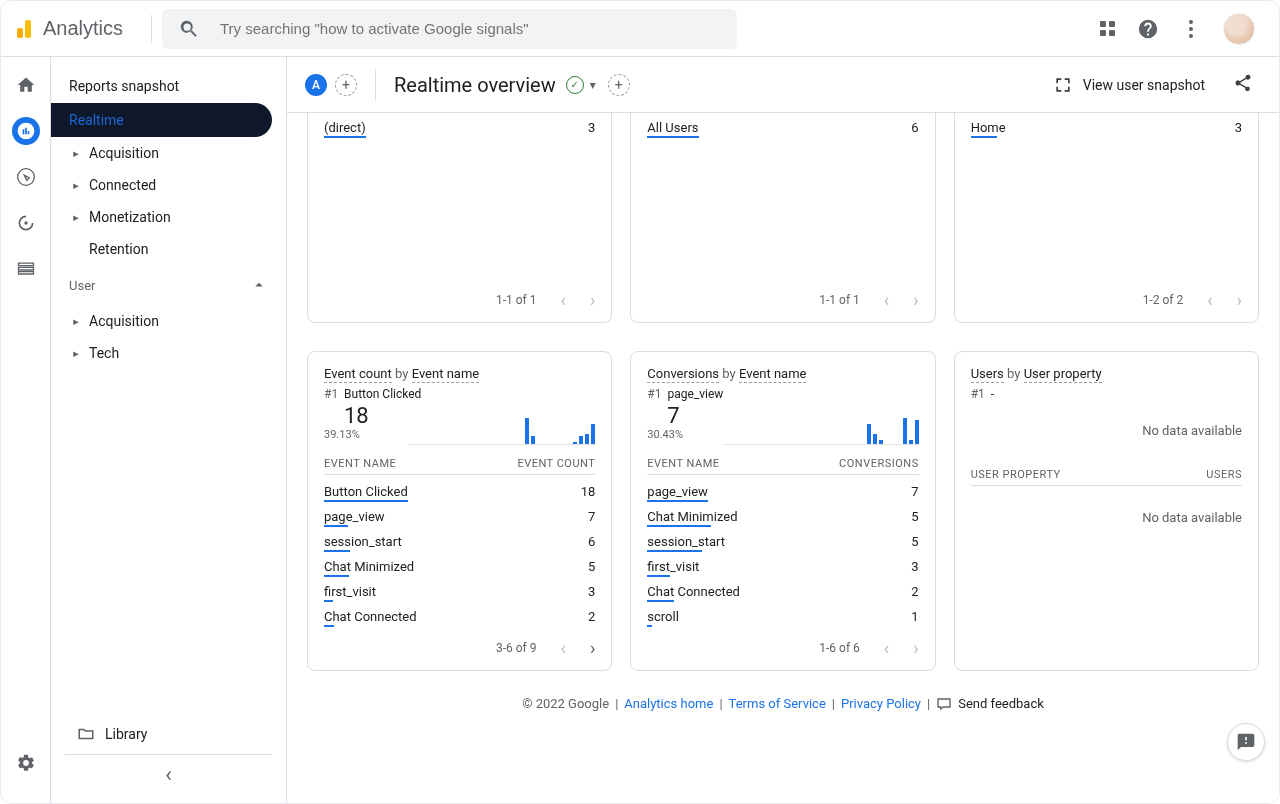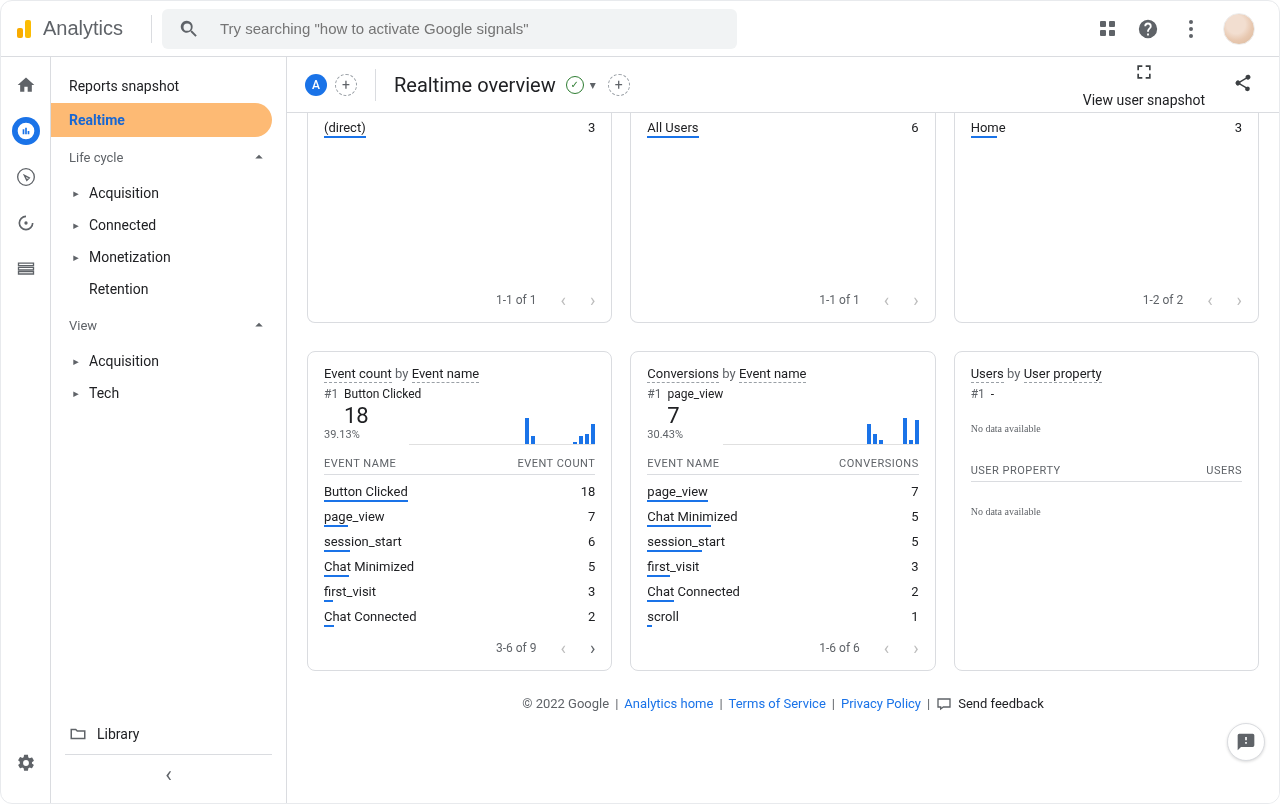--- a/index.html
+++ b/index.html
@@ -46,41 +46,41 @@
   .app{display:flex;height:calc(100% - 56px);}
   .rail{width:50px;border-right:1px solid var(--grey-border);display:flex;flex-direction:column;align-items:center;padding-top:14px;gap:18px;}
   .rail-item{width:28px;height:28px;display:flex;align-items:center;justify-content:center;border-radius:50%;cursor:pointer;}
   .rail-item.active{background:var(--google-blue);}
   .rail-item.active svg{fill:#fff;}
   .rail-item svg{width:20px;height:20px;fill:var(--grey-icon);}
   .rail-bottom{margin-top:auto;margin-bottom:26px;}
 
   .sidebar{width:236px;border-right:1px solid var(--grey-border);padding:12px 0;position:relative;}
   .sb-link{display:flex;align-items:center;height:34px;padding:0 18px;color:#202124;font-size:14px;cursor:pointer;border-radius:0 20px 20px 0;margin-right:14px;}
-  .sb-link.active{background:#fdba74;color:var(--google-blue-dark);font-weight:700;}
+  .sb-link.active{background:#0f172a;color:var(--google-blue-dark);font-weight:400;}
   .sb-section{display:flex;align-items:center;justify-content:space-between;height:40px;padding:0 18px;color:var(--grey-text);font-size:13px;cursor:pointer;}
   .sb-section svg{width:18px;height:18px;fill:var(--grey-icon);}
   .sb-sub{display:flex;align-items:center;height:32px;padding-left:18px;font-size:14px;cursor:pointer;color:#202124;}
   .sb-sub .caret{width:14px;display:inline-flex;justify-content:center;margin-right:6px;color:#5f6368;font-size:11px;}
-  .library{position:absolute;bottom:60px;left:18px;display:flex;align-items:center;gap:10px;color:#202124;font-size:14px;margin-top:9px;}
+  .library{position:absolute;bottom:60px;left:26px;display:flex;align-items:center;gap:10px;color:#202124;font-size:14px;margin-top:9px;}
   .library-divider{position:absolute;bottom:48px;left:14px;right:14px;border-top:1px solid var(--grey-border);}
   .collapse{position:absolute;bottom:16px;left:50%;transform:translateX(-50%);font-size:22px;color:var(--grey-icon);cursor:pointer;}
 
   .main{flex:1;display:flex;flex-direction:column;background:#fff;}
   .titlebar{height:56px;border-bottom:1px solid var(--grey-border);display:flex;align-items:center;padding:0 18px;}
   .tb-left{display:flex;align-items:center;gap:8px;}
   .chip-a{width:22px;height:22px;border-radius:50%;background:var(--google-blue);color:#fff;display:flex;align-items:center;justify-content:center;font-size:12px;font-weight:500;}
   .chip-plus{width:22px;height:22px;border-radius:50%;border:1px dashed #9aa0a6;color:#5f6368;display:flex;align-items:center;justify-content:center;font-size:14px;cursor:pointer;}
   .tb-div{width:1px;height:32px;background:var(--grey-border);margin:0 18px;}
   .page-title{font-size:20px;color:#202124;}
   .status-chip{display:flex;align-items:center;gap:2px;margin-left:10px;}
   .status-circle{width:18px;height:18px;border:1.5px solid #2e7d32;border-radius:50%;display:flex;align-items:center;justify-content:center;color:#2e7d32;font-size:10px;}
   .caret-down{font-size:12px;color:var(--grey-icon);padding:0 4px;}
   .tb-right{margin-left:auto;display:flex;align-items:center;gap:14px;padding-right:4px;}
-  .snapshot-btn{display:flex;align-items:center;gap:10px;padding:6px 10px;font-size:14px;color:#202124;cursor:pointer;flex-direction:column;}
+  .snapshot-btn{display:flex;align-items:center;gap:10px;padding:6px 10px;font-size:14px;color:#202124;cursor:pointer;}
   .snapshot-btn svg, .share-btn svg{width:20px;height:20px;fill:#3c4043;}
   .share-btn{cursor:pointer;padding:4px;}
 
   .content{flex:1;overflow:auto;padding:0 20px 20px 20px;}
   .grid{display:grid;grid-template-columns:repeat(3,minmax(0,1fr));gap:18px;}
   .card{border:1px solid var(--grey-border);border-radius:8px;background:var(--card-bg);padding:14px 16px 6px 16px;display:flex;flex-direction:column;min-height:200px;}
   .grid.top .card{border-top:none;border-top-left-radius:0;border-top-right-radius:0;padding-top:2px;min-height:210px;}
   .card-title{font-size:13px;color:#202124;margin-bottom:6px;}
   .card-title .dotted{border-bottom:1px dashed #9aa0a6;padding-bottom:1px;}
   .card-title .muted{color:var(--grey-text);}
@@ -92,21 +92,21 @@
   .spark{flex:1;height:36px;position:relative;display:flex;align-items:flex-end;gap:2px;justify-content:flex-end;margin-left:40px;border-bottom:1px solid #e0e0e0;}
   .spark span{display:block;width:4px;background:var(--google-blue);}
   .tbl-head{display:flex;justify-content:space-between;color:var(--grey-text);font-size:11px;letter-spacing:.5px;margin:10px 0 4px 0;text-transform:uppercase;}
   .tbl-divider{height:1px;background:var(--grey-border);margin-bottom:4px;}
   .row{display:flex;justify-content:space-between;font-size:13px;padding:5px 0;}
   .row .label{position:relative;}
   .row .uline{position:absolute;left:0;bottom:-3px;height:2px;background:var(--google-blue);}
   .pager{margin-top:auto;display:flex;justify-content:flex-end;align-items:center;gap:24px;color:var(--grey-text);font-size:12px;padding:8px 0 6px 0;}
   .pager .arrow{font-size:18px;color:#bdbdbd;cursor:pointer;user-select:none;}
   .pager .arrow.enabled{color:#5f6368;}
-  .nodata{text-align:left;color:var(--grey-text);font-size:10px;padding:20px 0;font-family:Liberation Serif, serif;}
+  .nodata{text-align:right;color:var(--grey-text);font-size:13px;padding:20px 0;}
 
   .footer{display:flex;justify-content:center;align-items:center;gap:6px;color:var(--grey-text);font-size:13px;padding-top:24px;text-align:right;}
   .footer a{color:var(--link);text-decoration:none;}
   .footer .fb{display:inline-flex;align-items:center;gap:6px;color:#202124;}
 
   .fab{position:absolute;right:14px;bottom:42px;width:38px;height:38px;border-radius:50%;background:#fff;border:1px solid var(--grey-border);box-shadow:0 1px 3px rgba(0,0,0,.15);display:flex;align-items:center;justify-content:center;cursor:pointer;}
   .fab svg{width:20px;height:20px;fill:var(--grey-icon);}
 </style>
 </head>
 <body>
@@ -180,47 +180,41 @@
         <svg viewBox="0 0 24 24">
           <path d="M19.14 12.94a7.49 7.49 0 0 0 .05-.94 7.49 7.49 0 0 0-.05-.94l2.03-1.58a.5.5 0 0 0 .12-.64l-1.92-3.32a.5.5 0 0 0-.6-.22l-2.39.96a7.03 7.03 0 0 0-1.62-.94l-.36-2.54A.5.5 0 0 0 13.9 2h-3.8a.5.5 0 0 0-.5.42l-.36 2.54c-.58.24-1.12.55-1.62.94l-2.39-.96a.5.5 0 0 0-.6.22L2.71 8.48a.5.5 0 0 0 .12.64l2.03 1.58c-.3.31-.5.63-.5.94s.2.63.5.94l-2.03 1.58a.5.5 0 0 0-.12.64l1.92 3.32c.13.22.39.31.6.22l2.39-.96c.5.39 1.04.7 1.62.94l.36 2.54c.4.24.25.42.5.42h3.8c.25 0 .46-.18.5-.42l.36-2.54c.58-.24 1.12-.55 1.62-.94l2.39.96c.21.09.47 0 .6-.22l1.92-3.32a.5.5 0 0 0-.12-.64l-2.03-1.58zM12 15.5A3.5 3.5 0 1 1 12 8.5a3.5 3.5 0 0 1 0 7z"></path>
         </svg>
       </div>
   </div>
 
   <div class="sidebar">
     <div class="sb-link">Reports snapshot</div>
     <div class="sb-link active">Realtime</div>
 
-    <div class="sb-section">
-      <span>Life cycle</span>
-      <svg viewBox="0 0 24 24">
-          <path d="M7 14l5-5 5 5z"></path>
-        </svg>
-    </div>
     <div id="lifecycle-items">
         <div class="sb-sub">
           <span class="caret">▸</span>
           <span>Acquisition</span>
         </div>
         <div class="sb-sub">
           <span class="caret">▸</span>
           <span>Connected</span>
         </div>
         <div class="sb-sub">
           <span class="caret">▸</span>
           <span>Monetization</span>
         </div>
         <div class="sb-sub">
           <span class="caret"></span>
           <span>Retention</span>
         </div>
       </div>
 
     <div class="sb-section">
-      <span>View</span>
+      <span>User</span>
       <svg viewBox="0 0 24 24">
           <path d="M7 14l5-5 5 5z"></path>
         </svg>
     </div>
     <div id="user-items">
         <div class="sb-sub">
           <span class="caret">▸</span>
           <span>Acquisition</span>
         </div>
         <div class="sb-sub">

